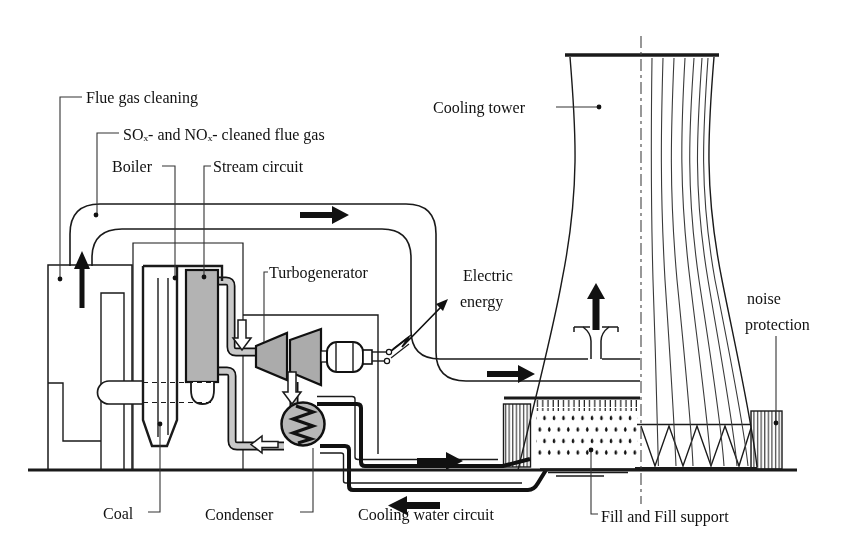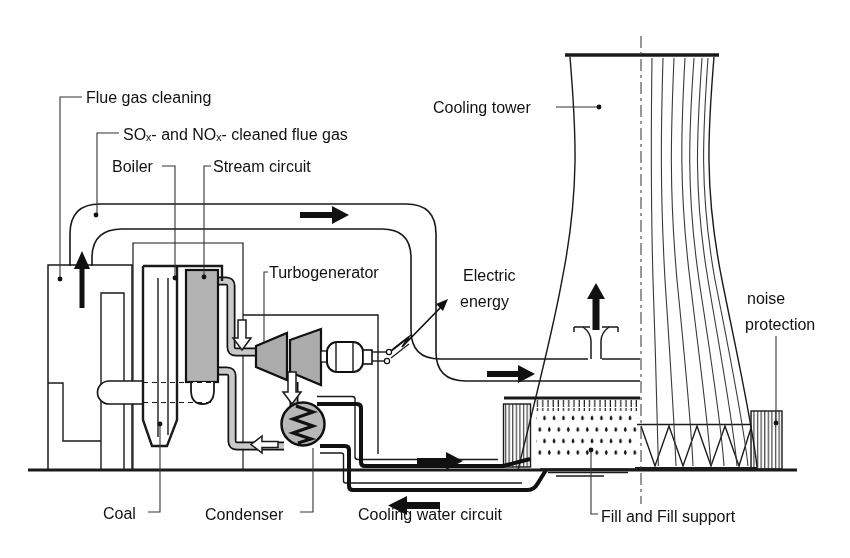--- a/index.html
+++ b/index.html
@@ -1,17 +1,17 @@
 <!DOCTYPE html>
 <html><head>
 <meta charset="utf-8">
 <style>
   html,body{margin:0;padding:0;background:#fff;}
   #stage{position:relative;width:850px;height:558px;background:#fff;overflow:hidden;
-         font-family:Liberation Sans, sans-serif;}
+         font-family:Liberation Serif, serif;}
   svg{display:block}
   .ln{stroke:#1a1a1a;fill:none;stroke-width:1.4;}
   .thick{stroke:#1a1a1a;fill:none;stroke-width:2.4;}
   .leader{stroke:#333;fill:none;stroke-width:1.1;}
   .lbl{font-size:16px;fill:#111;}
   .blk{fill:#111;stroke:none;}
   .hollow{fill:#fff;stroke:#1a1a1a;stroke-width:1.5;}
   .dot{fill:#111;stroke:none;}
 </style>
 </head>

